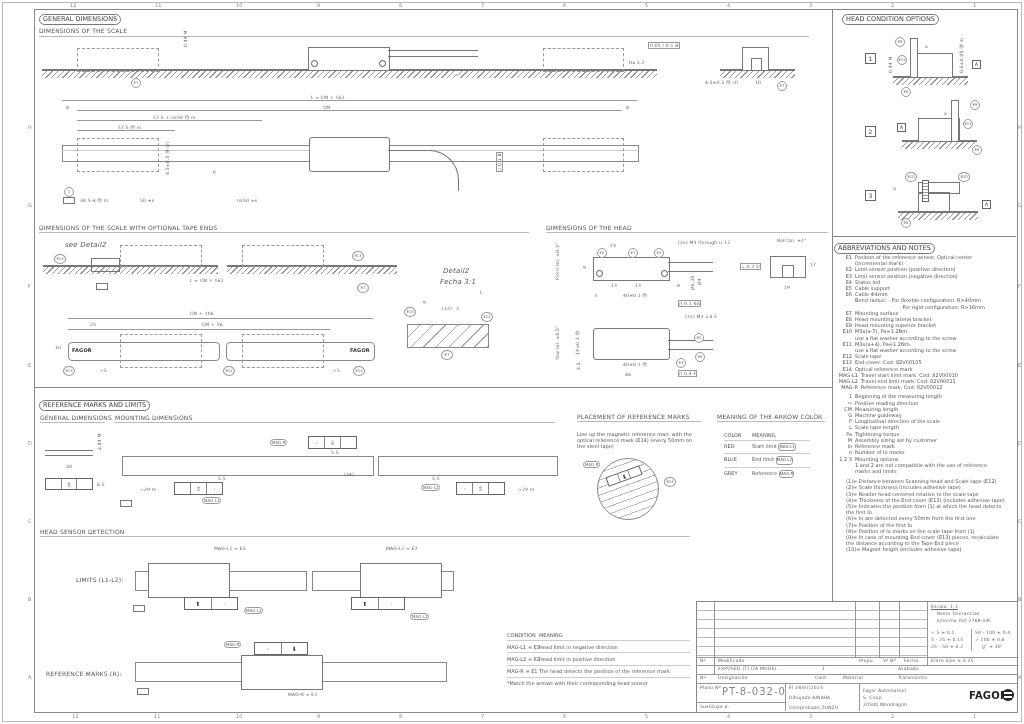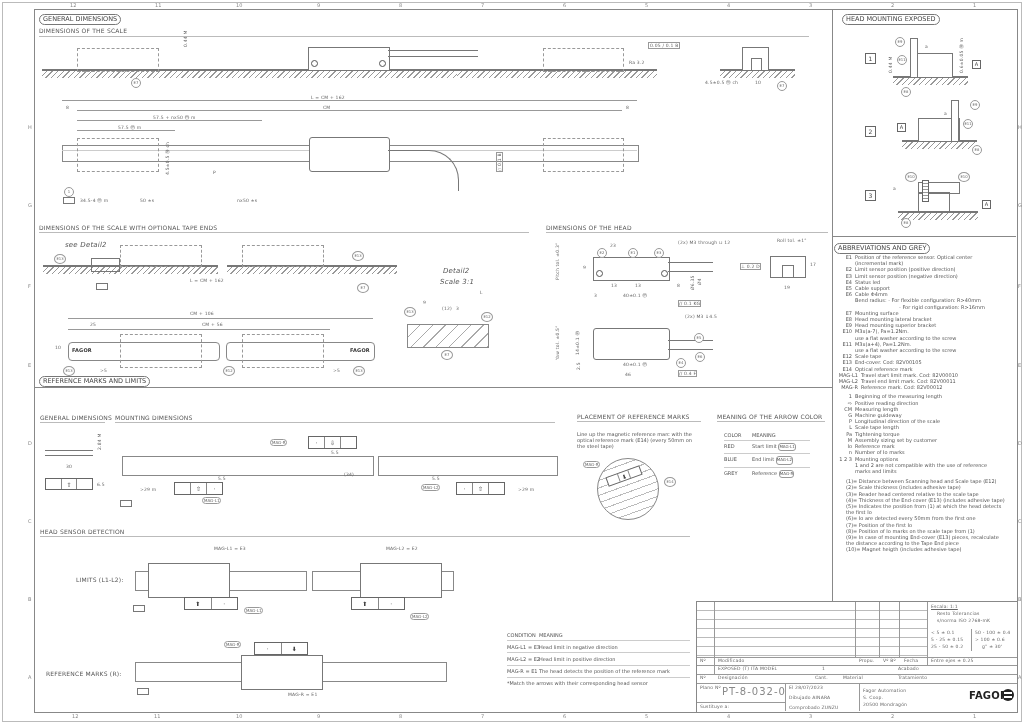--- a/index.html
+++ b/index.html
@@ -166,21 +166,21 @@
   <div class="t" style="left:72px;top:347px;font-weight:bold;font-size:5px;color:#333">FAGOR</div>
   <div class="t" style="left:350px;top:347px;font-weight:bold;font-size:5px;color:#333">FAGOR</div>
   <div class="t tiny" style="left:55px;top:345px">10</div>
   <div class="circ" style="left:63px;top:366px;width:10px">E13</div>
   <div class="circ" style="left:223px;top:366px;width:10px">E12</div>
   <div class="circ" style="left:353px;top:366px;width:10px">E13</div>
   <div class="t tiny" style="left:100px;top:368px">&gt;5</div>
   <div class="t tiny" style="left:333px;top:368px">&gt;5</div>
 
   <div class="t" style="left:443px;top:267px;font-style:italic;font-size:7px">Detail2</div>
-  <div class="t" style="left:440px;top:278px;font-style:italic;font-size:7px">Scale 3:1</div>
+  <div class="t" style="left:440px;top:278px;font-style:italic;font-size:7px">Fecha 3:1</div>
   <div class="abs" style="left:407px;top:324px;width:80px;height:22px;background:repeating-linear-gradient(135deg,#fff 0 8px,#aaa 8px 9px);border:1px solid #888"></div>
   <div class="t tiny" style="left:423px;top:300px">9</div>
   <div class="t tiny" style="left:442px;top:306px">(12)</div>
   <div class="t tiny" style="left:456px;top:306px">3</div>
   <div class="t tiny" style="left:480px;top:290px">L</div>
   <div class="circ" style="left:404px;top:307px;width:10px">E13</div>
   <div class="circ" style="left:481px;top:312px;width:10px">E12</div>
   <div class="circ" style="left:441px;top:350px;width:10px">E7</div>
 </section>
 
@@ -222,21 +222,21 @@
   <div class="circ" style="left:676px;top:358px">E4</div>
   <div class="t tiny" style="left:555px;top:360px;transform:rotate(-90deg);transform-origin:left top">Yaw tol. ±0.5°</div>
   <div class="t tiny" style="left:575px;top:355px;transform:rotate(-90deg);transform-origin:left top">14±0.1 ⓜ</div>
   <div class="t tiny" style="left:576px;top:370px;transform:rotate(-90deg);transform-origin:left top">2.5</div>
   <div class="t tiny" style="left:623px;top:362px">40±0.1 ⓜ</div>
   <div class="t tiny" style="left:625px;top:372px">46</div>
   <div class="t tiny" style="left:678px;top:370px;border:1px solid #999">// 0.4 F</div>
 </section>
 
 <section>
-  <div class="title-pill" style="left:842px;top:14px">HEAD MOUNTING EXPOSED</div>
+  <div class="title-pill" style="left:842px;top:14px">HEAD CONDITION OPTIONS</div>
   <div class="numbox" style="left:865px;top:53px">1</div>
   <div class="numbox" style="left:865px;top:126px">2</div>
   <div class="numbox" style="left:865px;top:190px">3</div>
 
   <div class="hatch" style="left:893px;top:76px;width:75px"></div>
   <div class="box" style="left:911px;top:53px;width:40px;height:23px"></div>
   <div class="abs" style="left:910px;top:38px;width:6px;height:38px;border:1px solid #777;background:#fff"></div>
   <div class="circ" style="left:895px;top:37px">E9</div>
   <div class="circ" style="left:897px;top:55px">E11</div>
   <div class="circ" style="left:901px;top:87px">E8</div>
@@ -259,21 +259,21 @@
   <div class="abs" style="left:918px;top:192px;width:30px;height:19px;border:1px solid #777"></div>
   <div class="abs" style="left:922px;top:180px;width:5px;height:20px;border:1px solid #666;background:repeating-linear-gradient(0deg,#fff 0 2px,#999 2px 3px)"></div>
   <div class="circ" style="left:905px;top:172px;width:10px">E10</div>
   <div class="circ" style="left:958px;top:172px;width:10px">E10</div>
   <div class="circ" style="left:901px;top:218px">E8</div>
   <div class="numbox" style="left:982px;top:200px;width:7px;height:7px;line-height:7px;font-size:5px">A</div>
   <div class="t tiny" style="left:893px;top:186px">a</div>
 </section>
 
 <section>
-  <div class="title-pill" style="left:834px;top:243px">ABBREVIATIONS AND GREY</div>
+  <div class="title-pill" style="left:834px;top:243px">ABBREVIATIONS AND NOTES</div>
   <div style="position:absolute;left:836px;top:254px;width:180px">
     <div class="note" style="position:relative"><span style="display:inline-block;width:16px;text-align:right;margin-right:3px">E1</span><span>Position of the reference sensor. Optical center</span></div>
     <div class="note" style="position:relative"><span style="display:inline-block;width:16px;margin-right:3px"></span><span>(incremental mark)</span></div>
     <div class="note" style="position:relative"><span style="display:inline-block;width:16px;text-align:right;margin-right:3px">E2</span><span>Limit sensor position (positive direction)</span></div>
     <div class="note" style="position:relative"><span style="display:inline-block;width:16px;text-align:right;margin-right:3px">E3</span><span>Limit sensor position (negative direction)</span></div>
     <div class="note" style="position:relative"><span style="display:inline-block;width:16px;text-align:right;margin-right:3px">E4</span><span>Status led</span></div>
     <div class="note" style="position:relative"><span style="display:inline-block;width:16px;text-align:right;margin-right:3px">E5</span><span>Cable support</span></div>
     <div class="note" style="position:relative"><span style="display:inline-block;width:16px;text-align:right;margin-right:3px">E6</span><span>Cable Φ4mm</span></div>
     <div class="note" style="position:relative"><span style="display:inline-block;width:16px;margin-right:3px"></span><span>Bend radius: - For flexible configuration: R&gt;40mm</span></div>
     <div class="note" style="position:relative"><span style="display:inline-block;width:60px;margin-right:3px"></span><span>- For rigid configuration: R&gt;16mm</span></div>
@@ -313,21 +313,21 @@
     <div class="note" style="position:relative;padding-left:10px">(6)= Io are detected every 50mm from the first one</div>
     <div class="note" style="position:relative;padding-left:10px">(7)= Position of the first Io</div>
     <div class="note" style="position:relative;padding-left:10px">(8)= Position of Io marks on the scale tape from (1)</div>
     <div class="note" style="position:relative;padding-left:10px">(9)= In case of mounting End-cover (E13) pieces, recalculate</div>
     <div class="note" style="position:relative;padding-left:10px">      the distance according to the Tape End piece</div>
     <div class="note" style="position:relative;padding-left:10px">(10)= Magnet heigth (includes adhesive tape)</div>
   </div>
 </section>
 
 <section>
-  <div class="title-pill" style="left:39px;top:376px">REFERENCE MARKS AND LIMITS</div>
+  <div class="title-pill" style="left:39px;top:400px">REFERENCE MARKS AND LIMITS</div>
   <div class="t" style="left:40px;top:414px">GENERAL DIMENSIONS</div>
   <div class="hline" style="left:40px;top:422px;width:65px"></div>
   <div class="t" style="left:115px;top:414px">MOUNTING DIMENSIONS</div>
   <div class="hline" style="left:115px;top:422px;width:440px"></div>
 
   <div class="abs" style="left:45px;top:450px;width:48px;height:4px;border-top:1px solid #777;border-bottom:1px solid #777"></div>
   <div class="t tiny" style="left:97px;top:450px;transform:rotate(-90deg);transform-origin:left top">2.84 M</div>
   <div class="t tiny" style="left:66px;top:464px">30</div>
   <div class="mag" style="left:45px;top:478px;width:46px;height:10px">
       <div></div>

